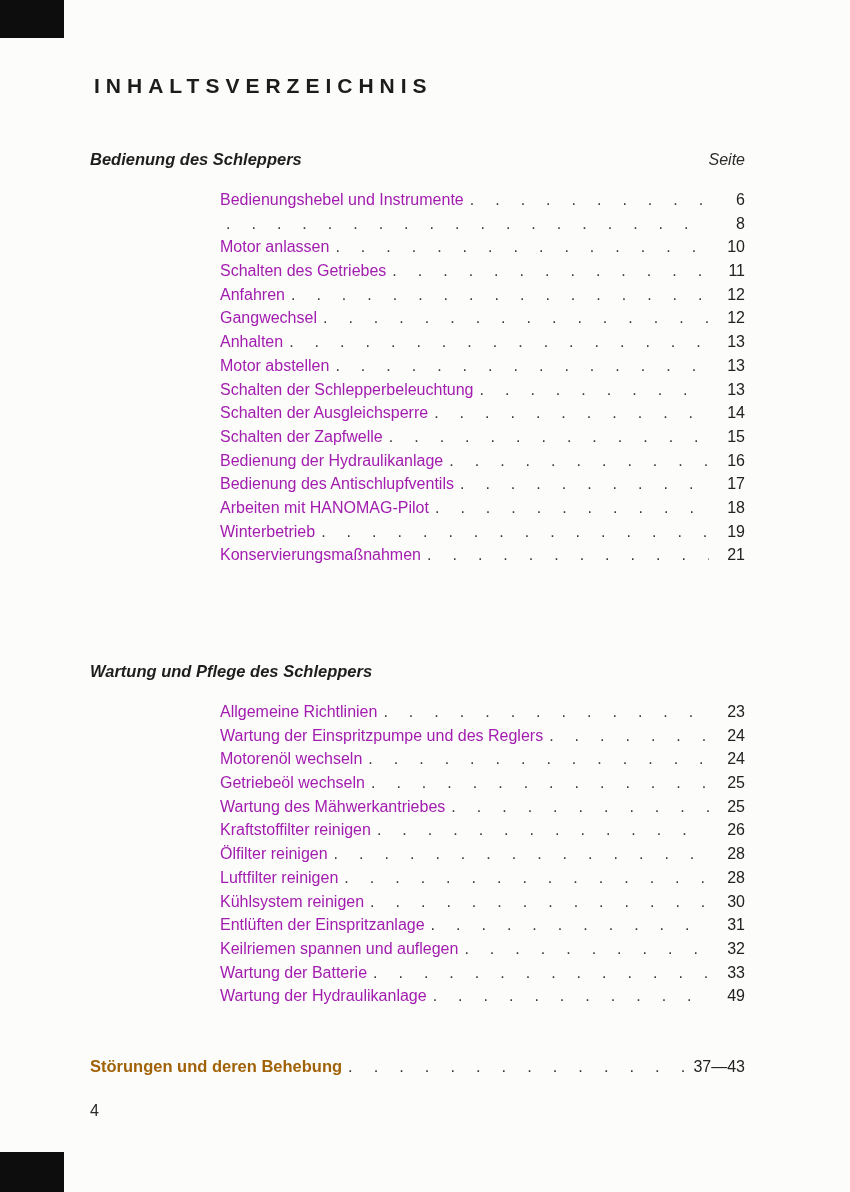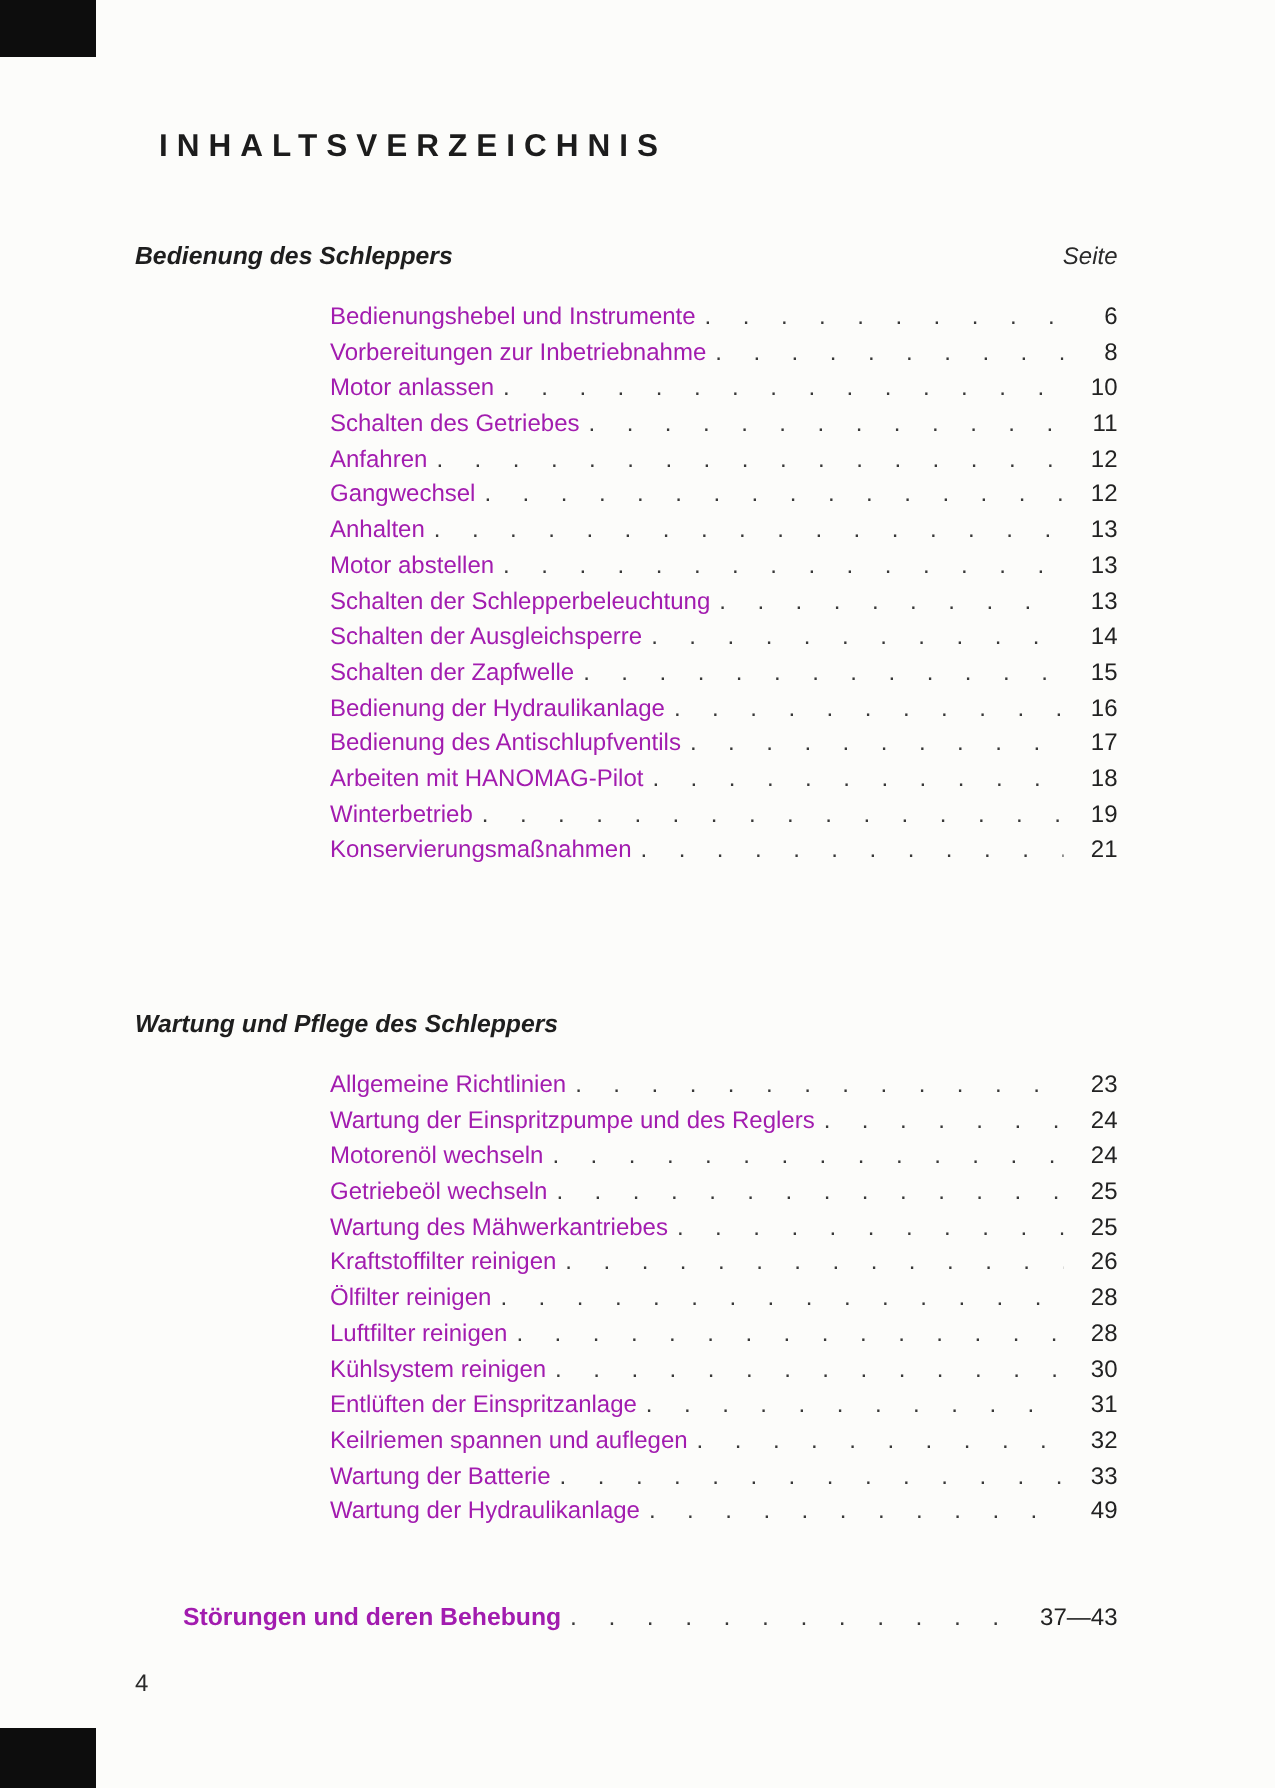--- a/index.html
+++ b/index.html
@@ -29,21 +29,21 @@
   .scan-edge.top { top: 0; height: 38px; }
   .scan-edge.bottom { bottom: 0; height: 40px; }
 
   .content {
     position: relative;
     box-sizing: border-box;
     padding: 70px 105px 0 90px;
   }
 
   h1.toc-title {
-    margin: 16px;
+    margin: 4px;
     font-size: 21px;
     font-weight: bold;
     letter-spacing: 6px;
     color: #1c1c1c;
   }
 
   .section { margin-top: 52px; }
   .section + .section { margin-top: 92px; }
 
   .section-head {
@@ -95,21 +95,21 @@
     color: #222;
   }
 
   .footer-row {
     display: flex;
     align-items: baseline;
     margin-top: 46px;
     padding-left: 0;
     font-size: 16.5px;
   }
-  .footer-row .toc-label { font-weight: bold; color: #a21caf; margin-left: 32px; }
+  .footer-row .toc-label { font-weight: bold; color: #a16207; }
   .footer-row .toc-pagenum { font-size: 16px; }
 
   .page-num {
     margin-top: 26px;
     font-size: 16px;
     color: #2a2a2a;
   }
 </style>
 </head>
 <body>
@@ -127,21 +127,20 @@
             <span class="section-heading">Bedienung des Schleppers</span>
             <span class="seite">Seite</span>
           </div>
           <div class="entries">
             <div class="toc-row">
               <span class="toc-label">Bedienungshebel und Instrumente</span>
               <span class="toc-dots"></span>
               <span class="toc-pagenum">6</span>
             </div>
             <div class="toc-row">
-              <span class="toc-label">Vorbereitungen zur Inbetriebnahme</span>
               <span class="toc-dots"></span>
               <span class="toc-pagenum">8</span>
             </div>
             <div class="toc-row">
               <span class="toc-label">Motor anlassen</span>
               <span class="toc-dots"></span>
               <span class="toc-pagenum">10</span>
             </div>
             <div class="toc-row">
               <span class="toc-label">Schalten des Getriebes</span>

